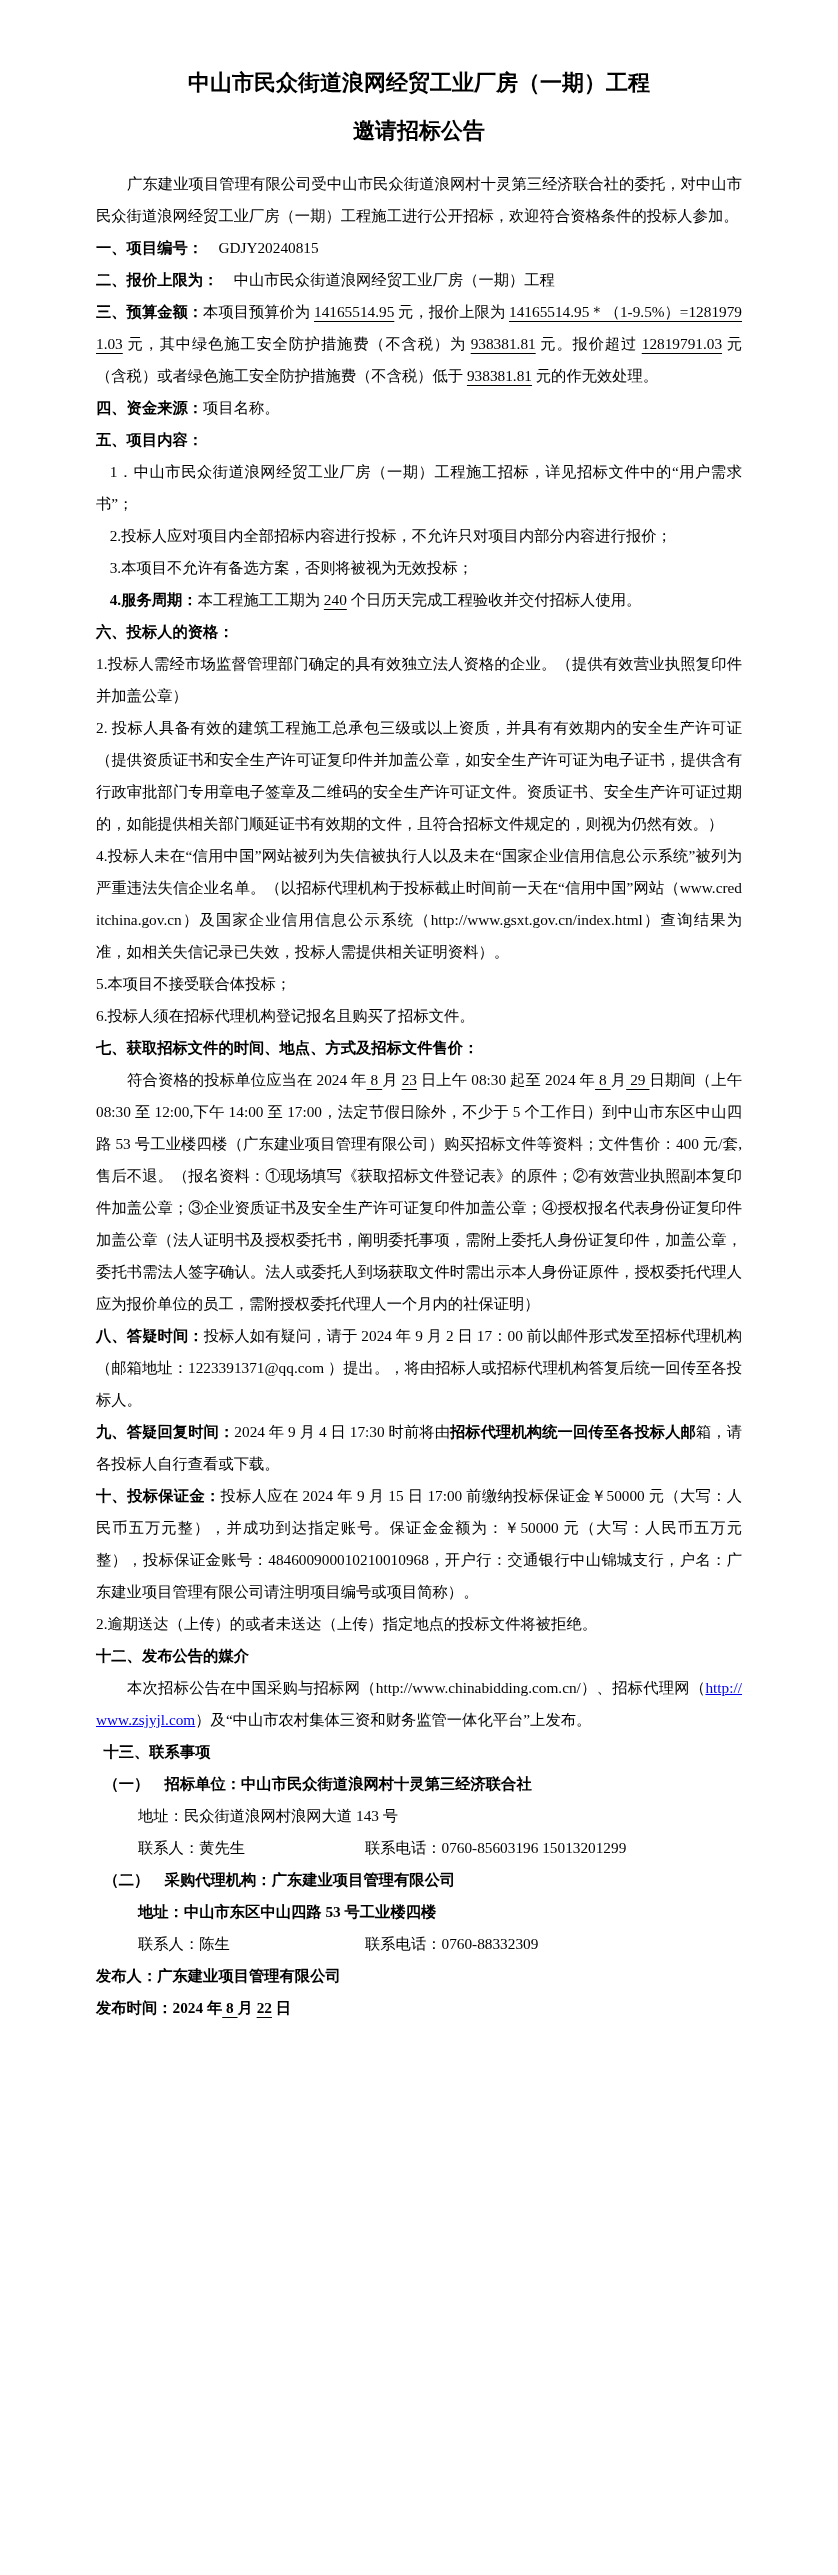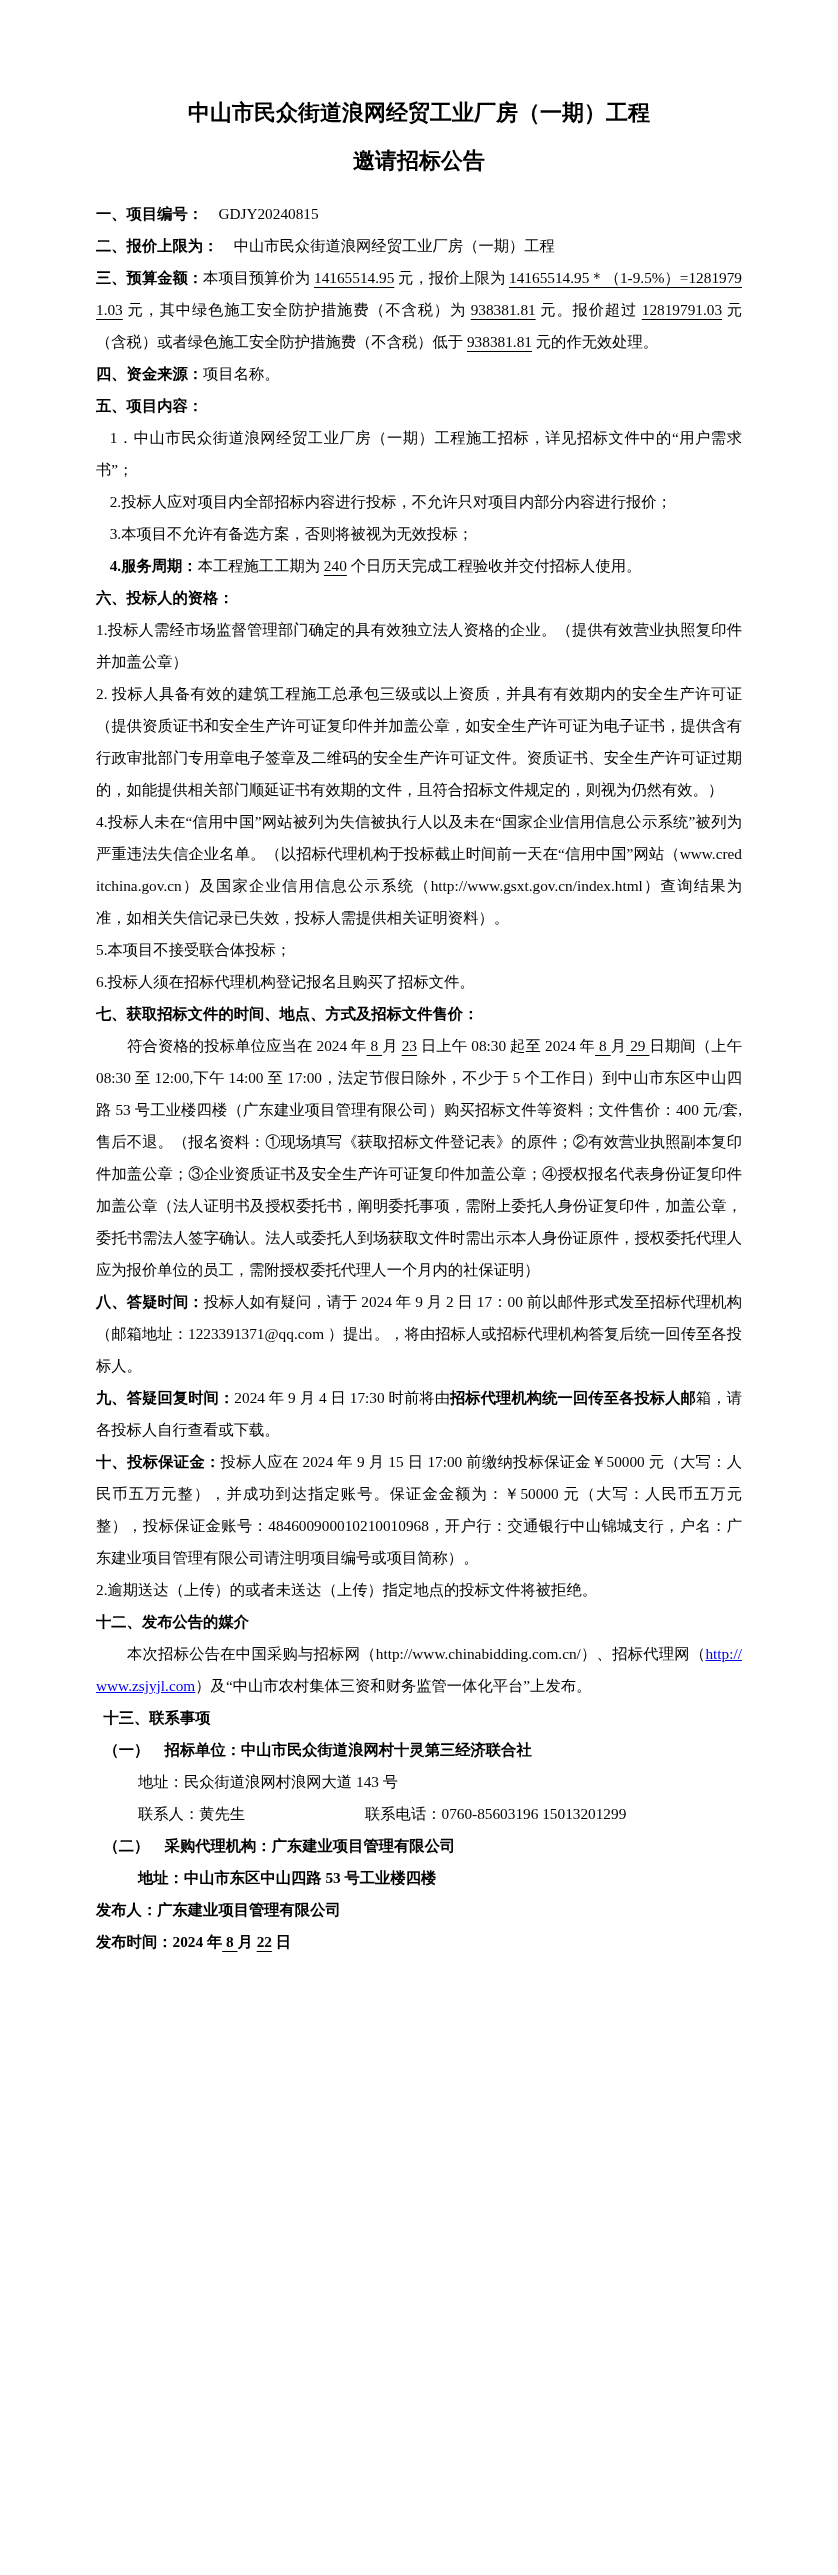--- a/index.html
+++ b/index.html
@@ -7,21 +7,21 @@
     width:838px;
     min-height:2576px;
     color:#000000;
     font-family:"Liberation Serif","DejaVu Serif",serif;
     box-sizing:border-box;
   }
   .page{
     width:838px;
     min-height:2576px;
     box-sizing:border-box;
-    padding:89px 96px 74px 96px;
+    padding:59px 96px 74px 96px;
     background:#ffffff;
   }
   .title{
     text-align:center;
     font-weight:bold;
     font-size:22px;
     line-height:48px;
     margin:0;
   }
   .doc{margin-top:12.7px;}
@@ -44,20 +44,21 @@
   .link{color:#0000ee;text-decoration:underline;cursor:pointer;}
   .col{display:inline-block;}
 </style>
 </head>
 <body>
 
 <div class="page">
   <h1 class="title">中山市民众街道浪网经贸工业厂房（一期）工程</h1>
   <h1 class="title">邀请招标公告</h1>
   <div class="doc">
+      <p class="indent2"><span>广东建业项目管理有限公司受中山市民众街道浪网村十灵第三经济联合社的委托，对中山市民众街道浪网经贸工业厂房（一期）工程施工进行公开招标，欢迎符合资格条件的投标人参加。</span></p>
       <p><span class="bold">一、项目编号：</span><span>　GDJY20240815</span></p>
       <p><span class="bold">二、报价上限为：</span><span>　中山市民众街道浪网经贸工业厂房（一期）工程</span></p>
       <p><span class="bold">三、预算金额：</span><span>本项目预算价为 </span><span class="uline">14165514.95</span><span> 元，报价上限为 </span><span class="uline">14165514.95＊（1-9.5%）=12819791.03</span><span> 元，其中绿色施工安全防护措施费（不含税）为 </span><span class="uline">938381.81</span><span> 元。报价超过 </span><span class="uline">12819791.03</span><span> 元（含税）或者绿色施工安全防护措施费（不含税）低于 </span><span class="uline">938381.81</span><span> 元的作无效处理。</span></p>
       <p><span class="bold">四、资金来源：</span><span>项目名称。</span></p>
       <p><span class="bold">五、项目内容：</span></p>
       <p class="indent1"><span>1．中山市民众街道浪网经贸工业厂房（一期）工程施工招标，详见招标文件中的“用户需求书”；</span></p>
       <p class="indent1"><span>2.投标人应对项目内全部招标内容进行投标，不允许只对项目内部分内容进行报价；</span></p>
       <p class="indent1"><span>3.本项目不允许有备选方案，否则将被视为无效投标；</span></p>
       <p class="indent1"><span class="bold">4.服务周期：</span><span>本工程施工工期为 </span><span class="uline">240</span><span> 个日历天完成工程验收并交付招标人使用。</span></p>
       <p><span class="bold">六、投标人的资格：</span></p>
@@ -73,17 +74,18 @@
       <p><span class="bold">十、投标保证金：</span><span>投标人应在 2024 年 9 月 15 日 17:00 前缴纳投标保证金￥50000 元（大写：人民币五万元整），并成功到达指定账号。保证金金额为：￥50000 元（大写：人民币五万元整），投标保证金账号：484600900010210010968，开户行：交通银行中山锦城支行，户名：广东建业项目管理有限公司请注明项目编号或项目简称）。</span></p>
       <p><span>2.逾期送达（上传）的或者未送达（上传）指定地点的投标文件将被拒绝。</span></p>
       <p><span class="bold">十二、发布公告的媒介</span></p>
       <p class="indent2"><span>本次招标公告在中国采购与招标网（http://www.chinabidding.com.cn/）、招标代理网（</span><a class="link" href="#">http://www.zsjyjl.com</a><span>）及“中山市农村集体三资和财务监管一体化平台”上发布。</span></p>
       <p class="sec13"><span class="bold">十三、联系事项</span></p>
       <p class="sec13"><span class="bold">（一）　招标单位：中山市民众街道浪网村十灵第三经济联合社</span></p>
       <p class="pad80"><span>地址：民众街道浪网村浪网大道 143 号</span></p>
       <p class="pad80 cols"><span class="col" style="width: 227px;">联系人：黄先生</span><span>联系电话：0760-85603196 15013201299</span></p>
       <p class="sec13"><span class="bold">（二）　采购代理机构：广东建业项目管理有限公司</span></p>
       <p class="pad80"><span class="bold">地址：中山市东区中山四路 53 号工业楼四楼</span></p>
+      <p class="pad80 cols"><span class="col" style="width: 227px;">联系人：陈生</span><span>联系电话：0760-88332309</span></p>
       <p class="right gap-top"><span class="bold">发布人：广东建业项目管理有限公司</span></p>
       <p class="right"><span class="bold">发布时间：2024 年</span><span class="bold uline"> 8 </span><span class="bold">月 </span><span class="bold uline">22</span><span class="bold"> 日</span></p>
     </div>
 </div>
 
 
 </body></html>

